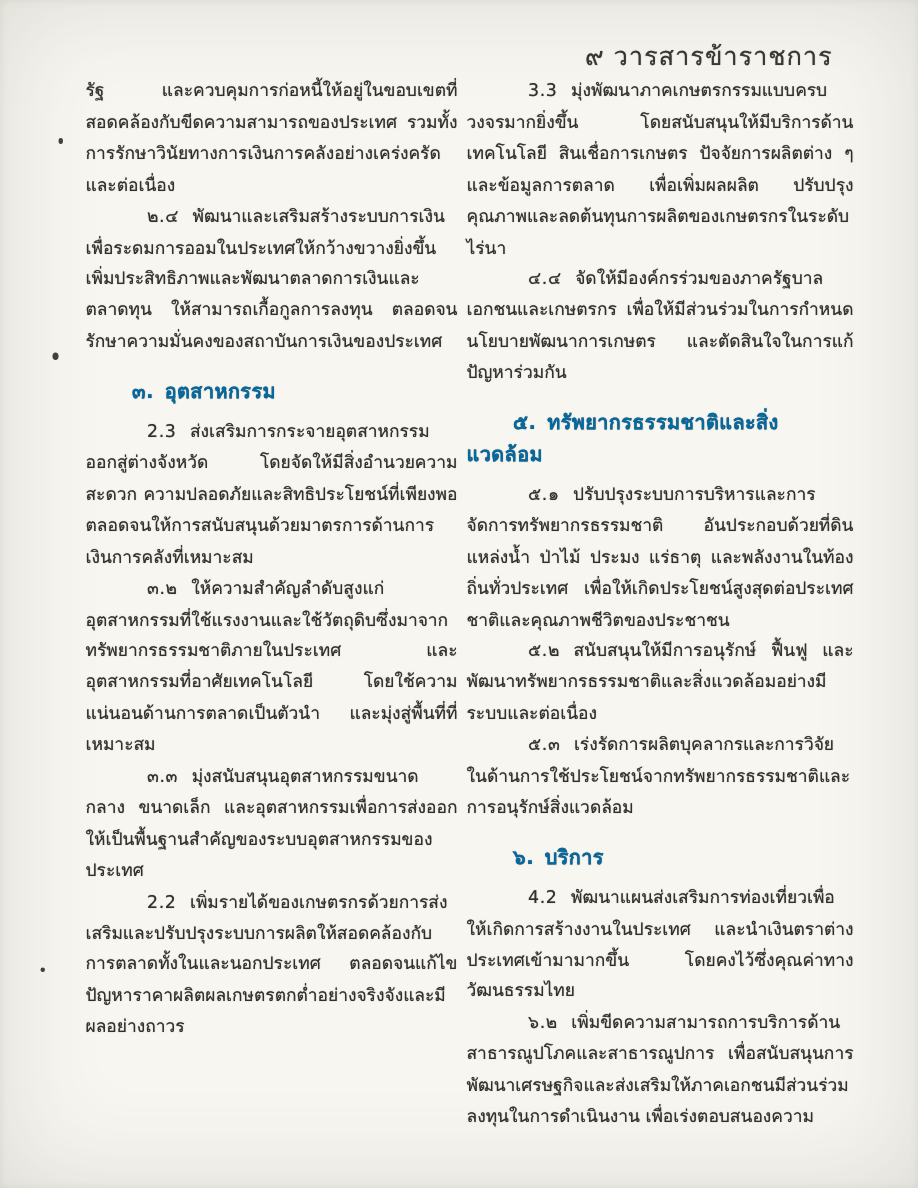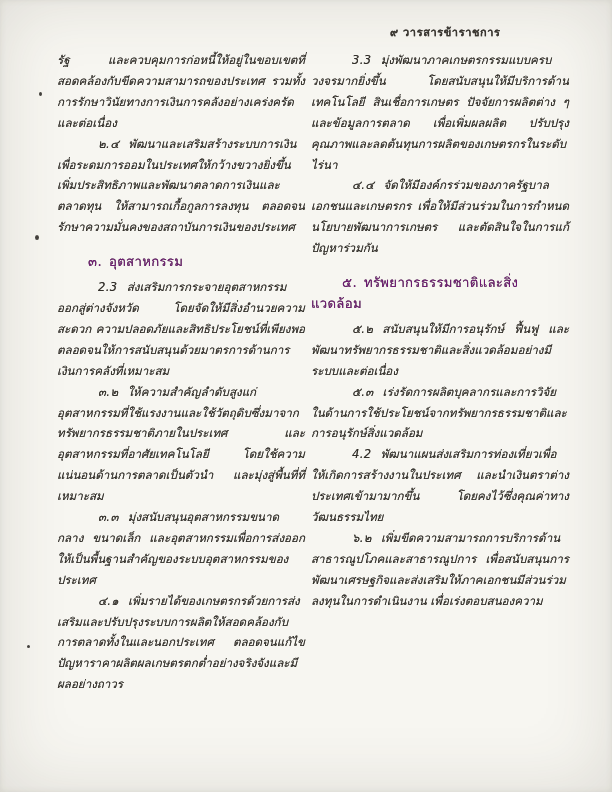--- a/index.html
+++ b/index.html
@@ -8,41 +8,41 @@
     width:612px;height:792px;
     margin:0 auto;
     background:#f7f6f1;
     box-shadow:inset 0 0 70px rgba(70,64,52,.14), inset 0 0 6px rgba(70,64,52,.10);
     font-family:"DejaVu Sans","Liberation Sans",sans-serif;
     color:#33302b;
     overflow:hidden;
   }
   .page-header{
     position:absolute;top:23px;left:390px;
-    font-size:11px;font-weight:bold;letter-spacing:.6px;
+    font-size:17px;font-weight:normal;letter-spacing:.6px;
     color:#3a3731;
     text-shadow:0 0 .6px rgba(45,42,36,.75);
     white-space:nowrap;
   }
   .col{
     position:absolute;top:50px;
     font-size:11.6px;line-height:20.9px;
     text-align:justify;
     text-shadow:0 0 .6px rgba(45,42,36,.65);
   }
   .col-left{left:57px;width:248px;}
   .col-right{left:311px;width:258px;}
-  p.para{margin:0;font-style:italic;}
+  p.para{margin:0;}
   p.indent{text-indent:41px;}
   .pnum{margin-right:9px;letter-spacing:.4px;}
   h2.sec{
-    font-size:13.2px;font-weight:normal;
+    font-size:13.2px;font-weight:bold;
     margin:14px 0 4px 0;
     text-indent:31px;
-    color:#701a75;
+    color:#0369a1;
     letter-spacing:.3px;
     text-shadow:0 0 .6px rgba(40,37,31,.8);
   }
   h2.sec .pnum{margin-right:7px;}
   .speck{position:absolute;background:#23211d;border-radius:50%;opacity:.85;}
   .speck.s1{left:39px;top:92px;width:3px;height:4px;}
   .speck.s2{left:35px;top:235px;width:4px;height:5px;}
   .speck.s3{left:27px;top:645px;width:3px;height:3px;}
 </style>
 </head>
@@ -71,40 +71,46 @@
     <p class="para indent">
       <span class="pnum">2.3</span><span>ส่งเสริมการกระจายอุตสาหกรรมออกสู่ต่างจังหวัด โดยจัดให้มีสิ่งอำนวยความสะดวก ความปลอดภัยและสิทธิประโยชน์ที่เพียงพอ ตลอดจนให้การสนับสนุนด้วยมาตรการด้านการเงินการคลังที่เหมาะสม</span>
     </p>
     <p class="para indent">
       <span class="pnum">๓.๒</span><span>ให้ความสำคัญลำดับสูงแก่อุตสาหกรรมที่ใช้แรงงานและใช้วัตถุดิบซึ่งมาจากทรัพยากรธรรมชาติภายในประเทศ และอุตสาหกรรมที่อาศัยเทคโนโลยี โดยใช้ความแน่นอนด้านการตลาดเป็นตัวนำ และมุ่งสู่พื้นที่ที่เหมาะสม</span>
     </p>
     <p class="para indent">
       <span class="pnum">๓.๓</span><span>มุ่งสนับสนุนอุตสาหกรรมขนาดกลาง ขนาดเล็ก และอุตสาหกรรมเพื่อการส่งออกให้เป็นพื้นฐานสำคัญของระบบอุตสาหกรรมของประเทศ</span>
     </p>
     <p class="para indent">
-      <span class="pnum">๔.๑</span><span>เพิ่มรายได้ของเกษตรกรด้วยการส่งเสริมและปรับปรุงระบบการผลิตให้สอดคล้องกับการตลาดทั้งในและนอกประเทศ ตลอดจนแก้ไขปัญหาราคาผลิตผลเกษตรตกต่ำอย่างจริงจังและมีผลอย่างถาวร</span>
+      <span class="pnum">2.2</span><span>เพิ่มรายได้ของเกษตรกรด้วยการส่งเสริมและปรับปรุงระบบการผลิตให้สอดคล้องกับการตลาดทั้งในและนอกประเทศ ตลอดจนแก้ไขปัญหาราคาผลิตผลเกษตรตกต่ำอย่างจริงจังและมีผลอย่างถาวร</span>
     </p>
   </div>
 
   <div class="col col-right">
     <p class="para indent">
       <span class="pnum">3.3</span><span>มุ่งพัฒนาภาคเกษตรกรรมแบบครบวงจรมากยิ่งขึ้น โดยสนับสนุนให้มีบริการด้านเทคโนโลยี สินเชื่อการเกษตร ปัจจัยการผลิตต่าง ๆ และข้อมูลการตลาด เพื่อเพิ่มผลผลิต ปรับปรุงคุณภาพและลดต้นทุนการผลิตของเกษตรกรในระดับไร่นา</span>
     </p>
     <p class="para indent">
       <span class="pnum">๔.๔</span><span>จัดให้มีองค์กรร่วมของภาครัฐบาล เอกชนและเกษตรกร เพื่อให้มีส่วนร่วมในการกำหนดนโยบายพัฒนาการเกษตร และตัดสินใจในการแก้ปัญหาร่วมกัน</span>
     </p>
     <h2 class="sec">
       <span class="pnum">๕.</span><span>ทรัพยากรธรรมชาติและสิ่งแวดล้อม</span>
     </h2>
     <p class="para indent">
+      <span class="pnum">๕.๑</span><span>ปรับปรุงระบบการบริหารและการจัดการทรัพยากรธรรมชาติ อันประกอบด้วยที่ดิน แหล่งน้ำ ป่าไม้ ประมง แร่ธาตุ และพลังงานในท้องถิ่นทั่วประเทศ เพื่อให้เกิดประโยชน์สูงสุดต่อประเทศชาติและคุณภาพชีวิตของประชาชน</span>
+    </p>
+    <p class="para indent">
       <span class="pnum">๕.๒</span><span>สนับสนุนให้มีการอนุรักษ์ ฟื้นฟู และพัฒนาทรัพยากรธรรมชาติและสิ่งแวดล้อมอย่างมีระบบและต่อเนื่อง</span>
     </p>
     <p class="para indent">
       <span class="pnum">๕.๓</span><span>เร่งรัดการผลิตบุคลากรและการวิจัยในด้านการใช้ประโยชน์จากทรัพยากรธรรมชาติและการอนุรักษ์สิ่งแวดล้อม</span>
     </p>
+    <h2 class="sec">
+      <span class="pnum">๖.</span><span>บริการ</span>
+    </h2>
     <p class="para indent">
       <span class="pnum">4.2</span><span>พัฒนาแผนส่งเสริมการท่องเที่ยวเพื่อให้เกิดการสร้างงานในประเทศ และนำเงินตราต่างประเทศเข้ามามากขึ้น โดยคงไว้ซึ่งคุณค่าทางวัฒนธรรมไทย</span>
     </p>
     <p class="para indent">
       <span class="pnum">๖.๒</span><span>เพิ่มขีดความสามารถการบริการด้านสาธารณูปโภคและสาธารณูปการ เพื่อสนับสนุนการพัฒนาเศรษฐกิจและส่งเสริมให้ภาคเอกชนมีส่วนร่วมลงทุนในการดำเนินงาน เพื่อเร่งตอบสนองความ</span>
     </p>
   </div>
 
 </div>
 

